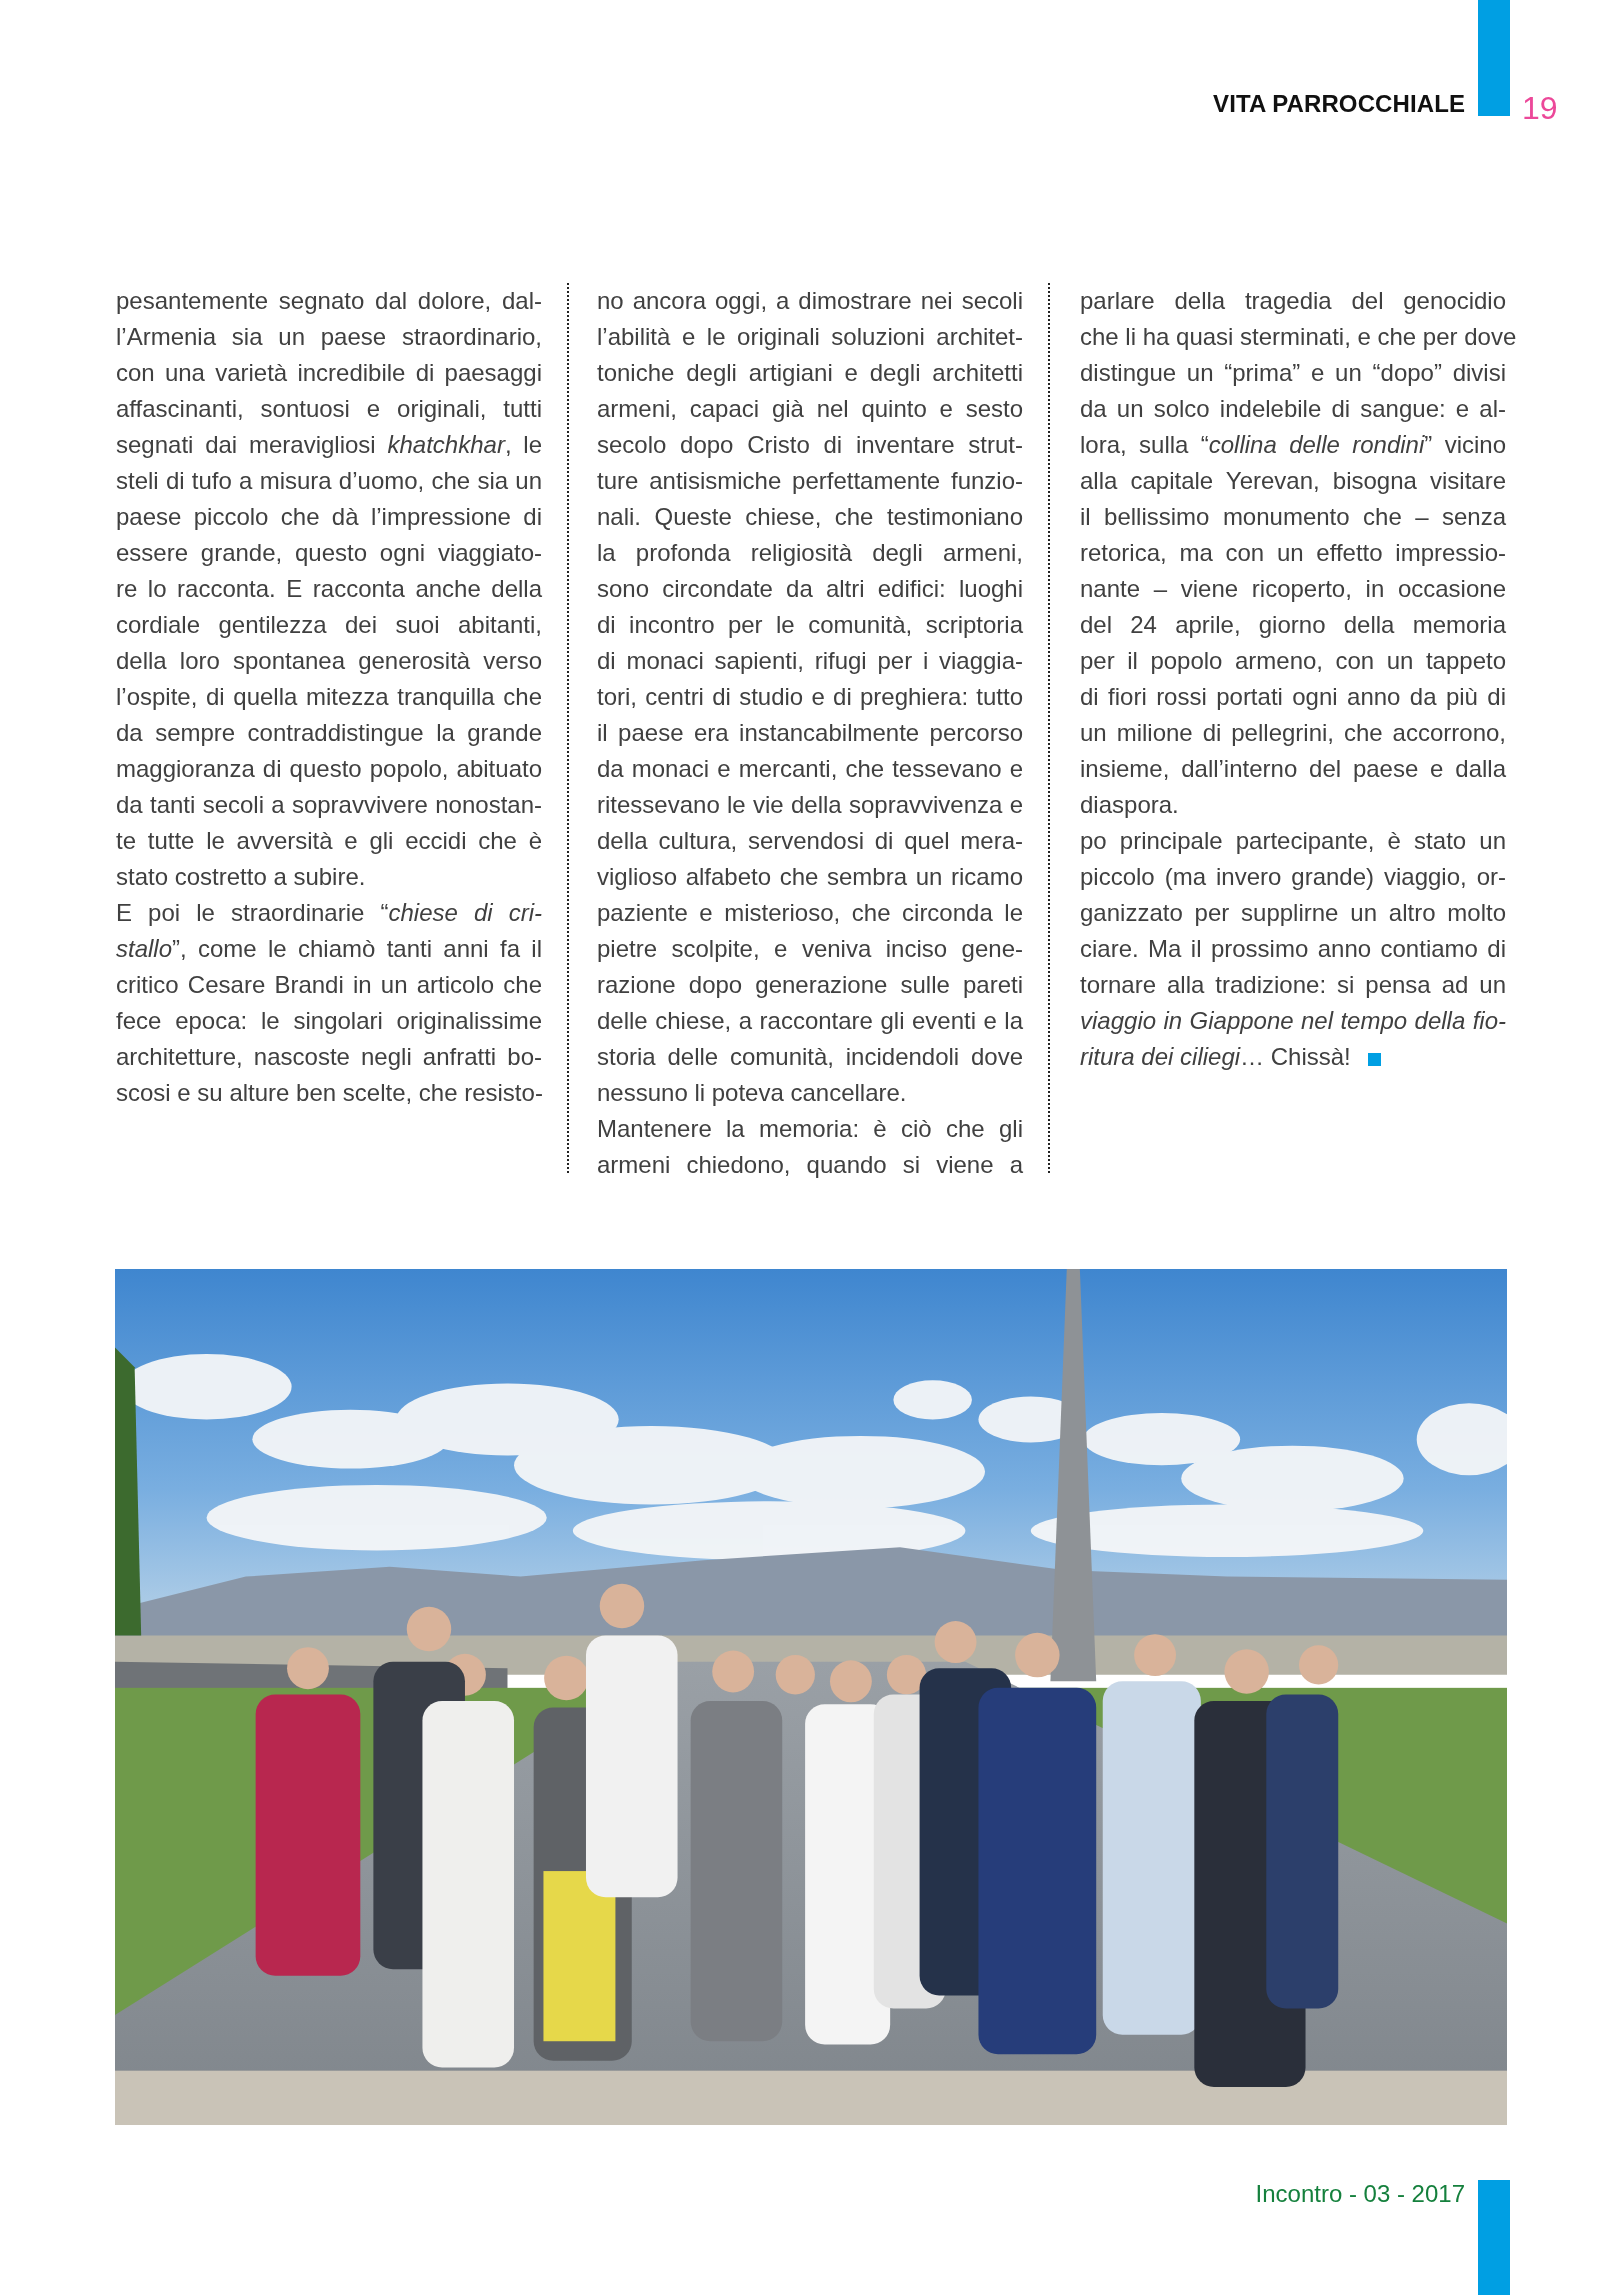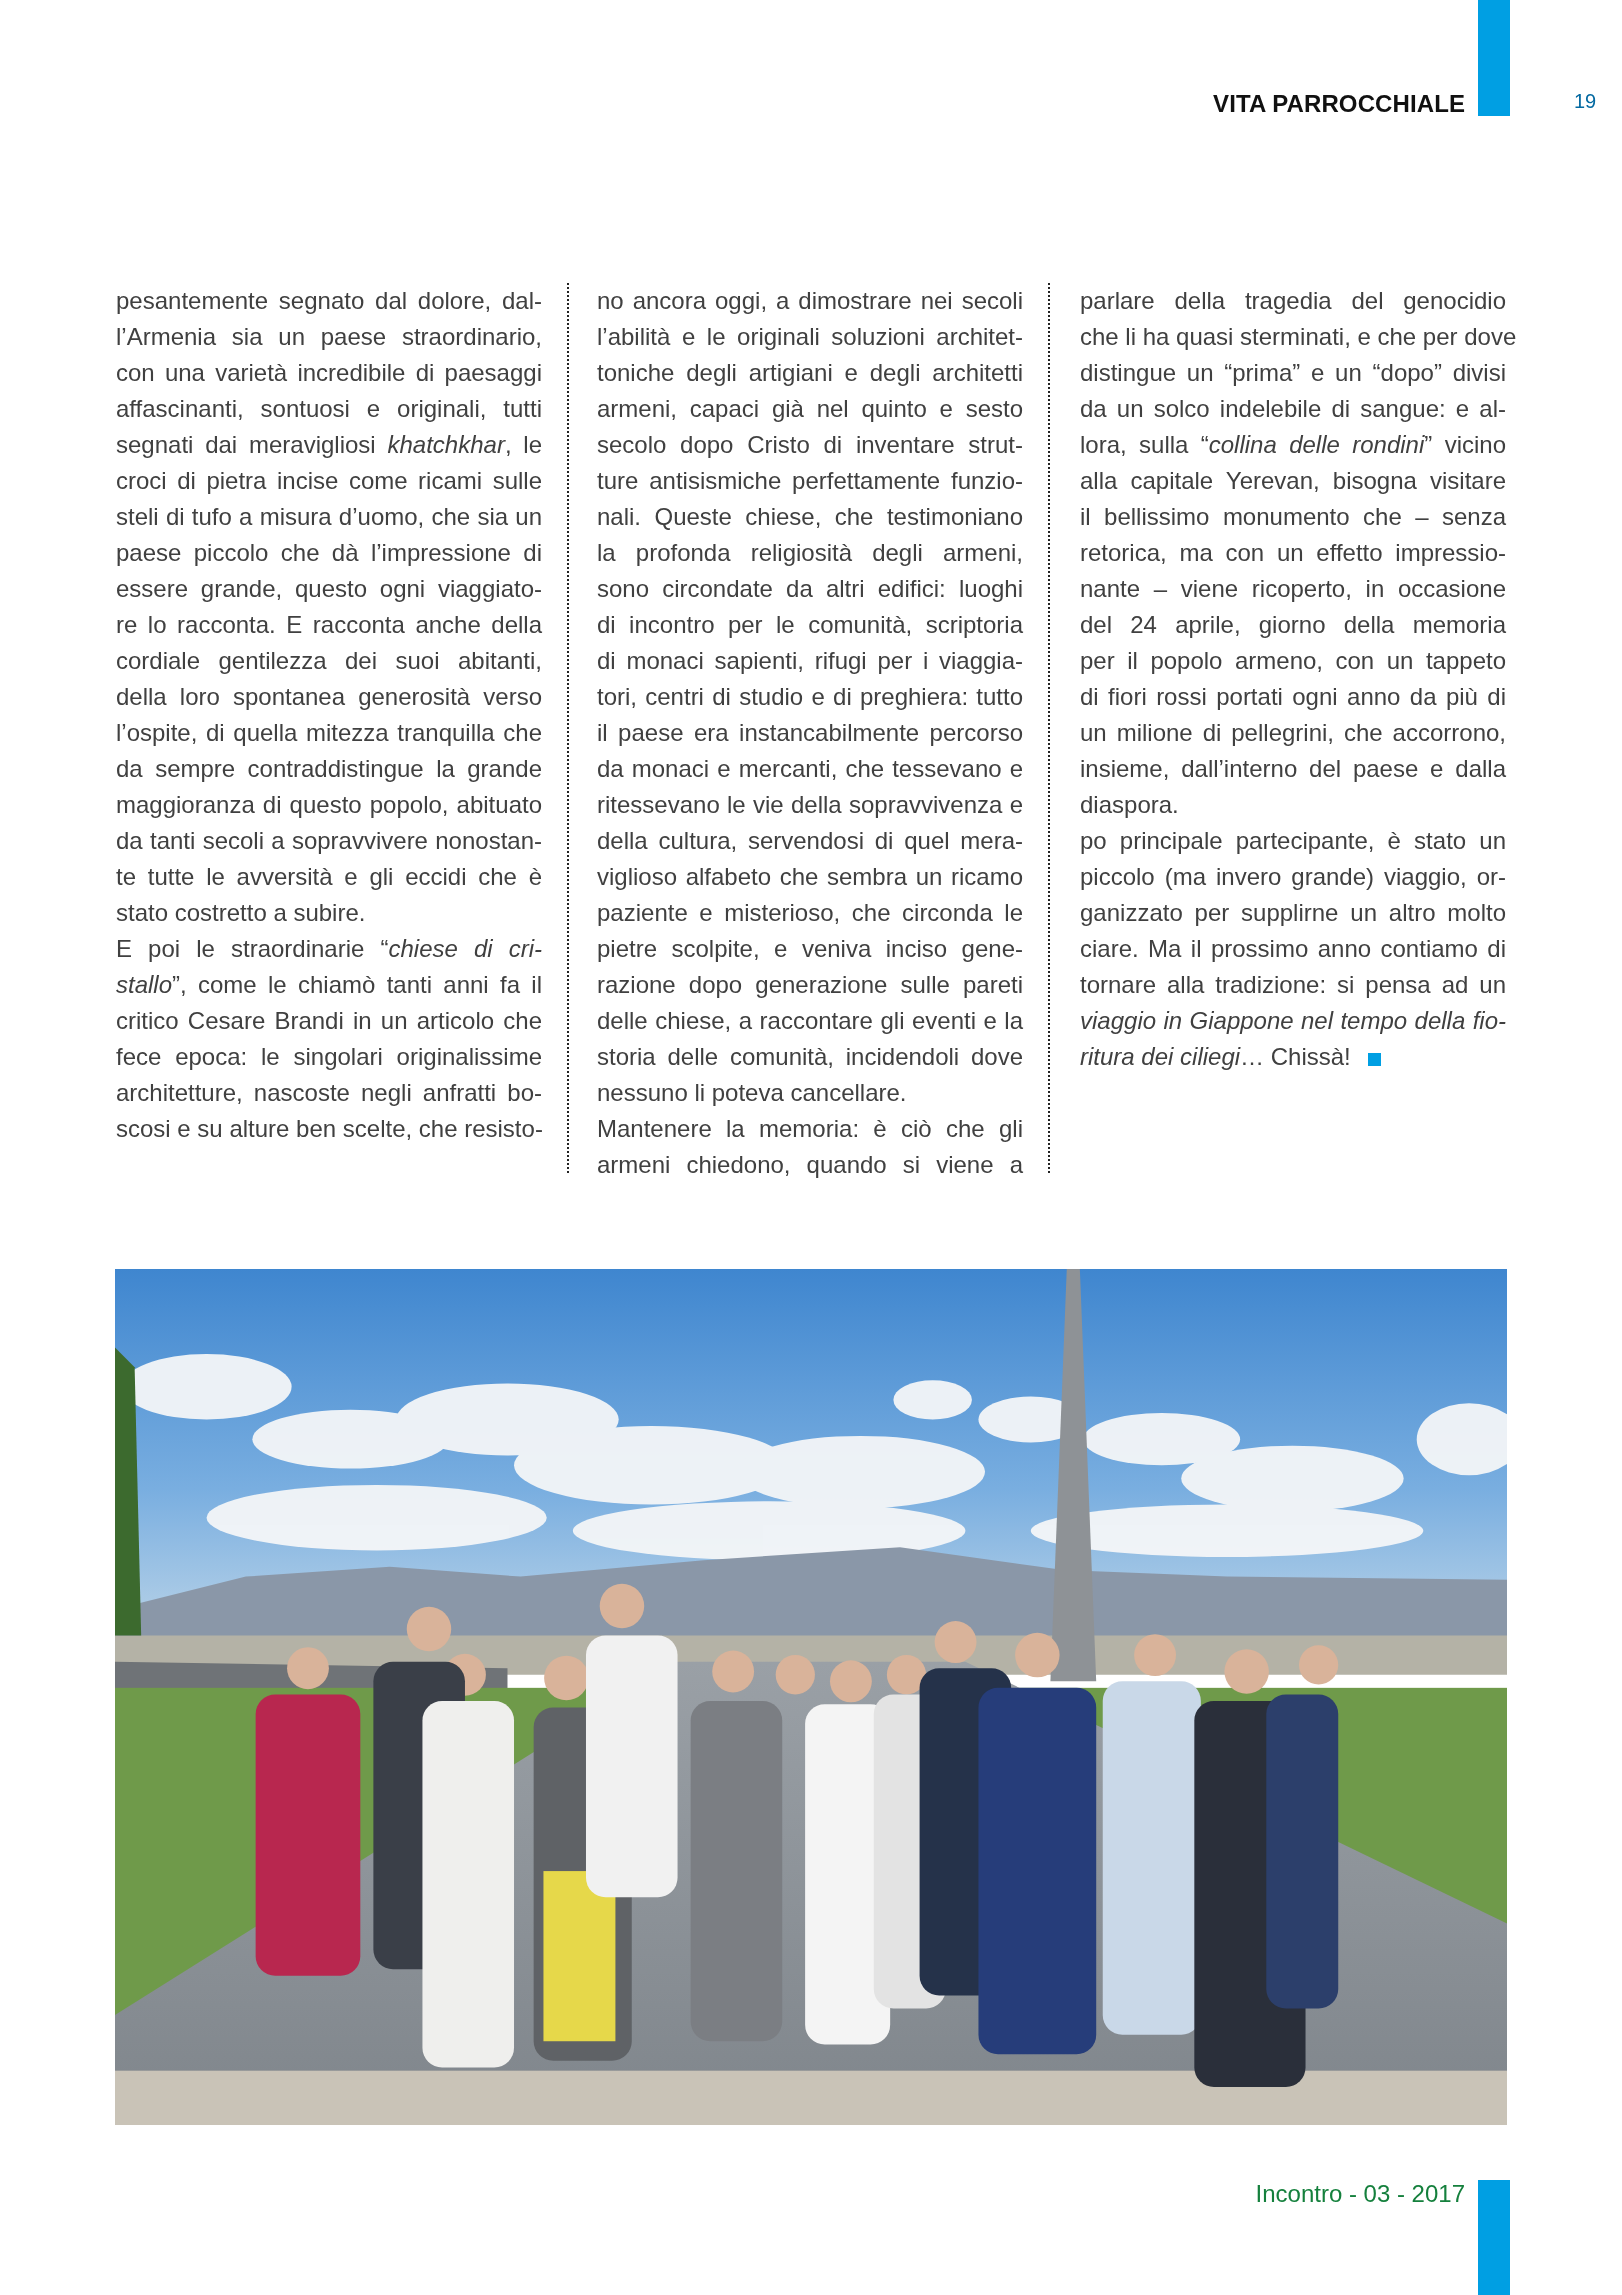--- a/index.html
+++ b/index.html
@@ -5,21 +5,21 @@
   html, body { margin: 0; padding: 0; background: #ffffff; }
   body { width: 1623px; height: 2295px; position: relative; overflow: hidden;
          font-family: "Liberation Sans", sans-serif; color: #1a1a1a; }
 
   .accent-bar { position: absolute; background: #009fe3; }
   #top-bar { left: 1478px; top: 0; width: 32px; height: 116px; }
   #bottom-bar { left: 1478px; top: 2180px; width: 32px; height: 116px; }
 
   #section-title { position: absolute; right: 158px; top: 90px; font-weight: bold;
                    font-size: 24px; letter-spacing: 0.1px; color: #111; }
-  #page-number { position: absolute; left: 1574px; top: 90px; font-size: 20px; color: #0369a1; }
+  #page-number { position: absolute; left: 1522px; top: 90px; font-size: 32px; color: #ec4899; }
   #footer-text { position: absolute; right: 158px; top: 2180px; font-size: 24px; color: #15803d; }
 
   .column { position: absolute; top: 283px; width: 426px; font-size: 24px;
             line-height: 36px; text-align: justify; color: #404040; }
   #col-1 { left: 116px; }
   #col-2 { left: 597px; }
   #col-3 { left: 1080px; }
   .column .line { display: block; text-align: justify; text-align-last: justify; white-space: nowrap; }
   .column .line.last { text-align-last: left; }
   .column em { font-style: italic; }
@@ -40,21 +40,20 @@
 <div class="accent-bar" id="top-bar"></div>
 <div id="section-title">VITA PARROCCHIALE</div>
 <div id="page-number">19</div>
 
 <div class="column" id="col-1">
     <span class="line">pesantemente segnato dal dolore, dal-</span>
     <span class="line">l’Armenia sia un paese straordinario,</span>
     <span class="line">con una varietà incredibile di paesaggi</span>
     <span class="line">affascinanti, sontuosi e originali, tutti</span>
     <span class="line">segnati dai meravigliosi <em>khatchkhar</em>, le</span>
-    <span class="line">croci di pietra incise come ricami sulle</span>
     <span class="line">steli di tufo a misura d’uomo, che sia un</span>
     <span class="line">paese piccolo che dà l’impressione di</span>
     <span class="line">essere grande, questo ogni viaggiato-</span>
     <span class="line">re lo racconta. E racconta anche della</span>
     <span class="line">cordiale gentilezza dei suoi abitanti,</span>
     <span class="line">della loro spontanea generosità verso</span>
     <span class="line">l’ospite, di quella mitezza tranquilla che</span>
     <span class="line">da sempre contraddistingue la grande</span>
     <span class="line">maggioranza di questo popolo, abituato</span>
     <span class="line">da tanti secoli a sopravvivere nonostan-</span>

